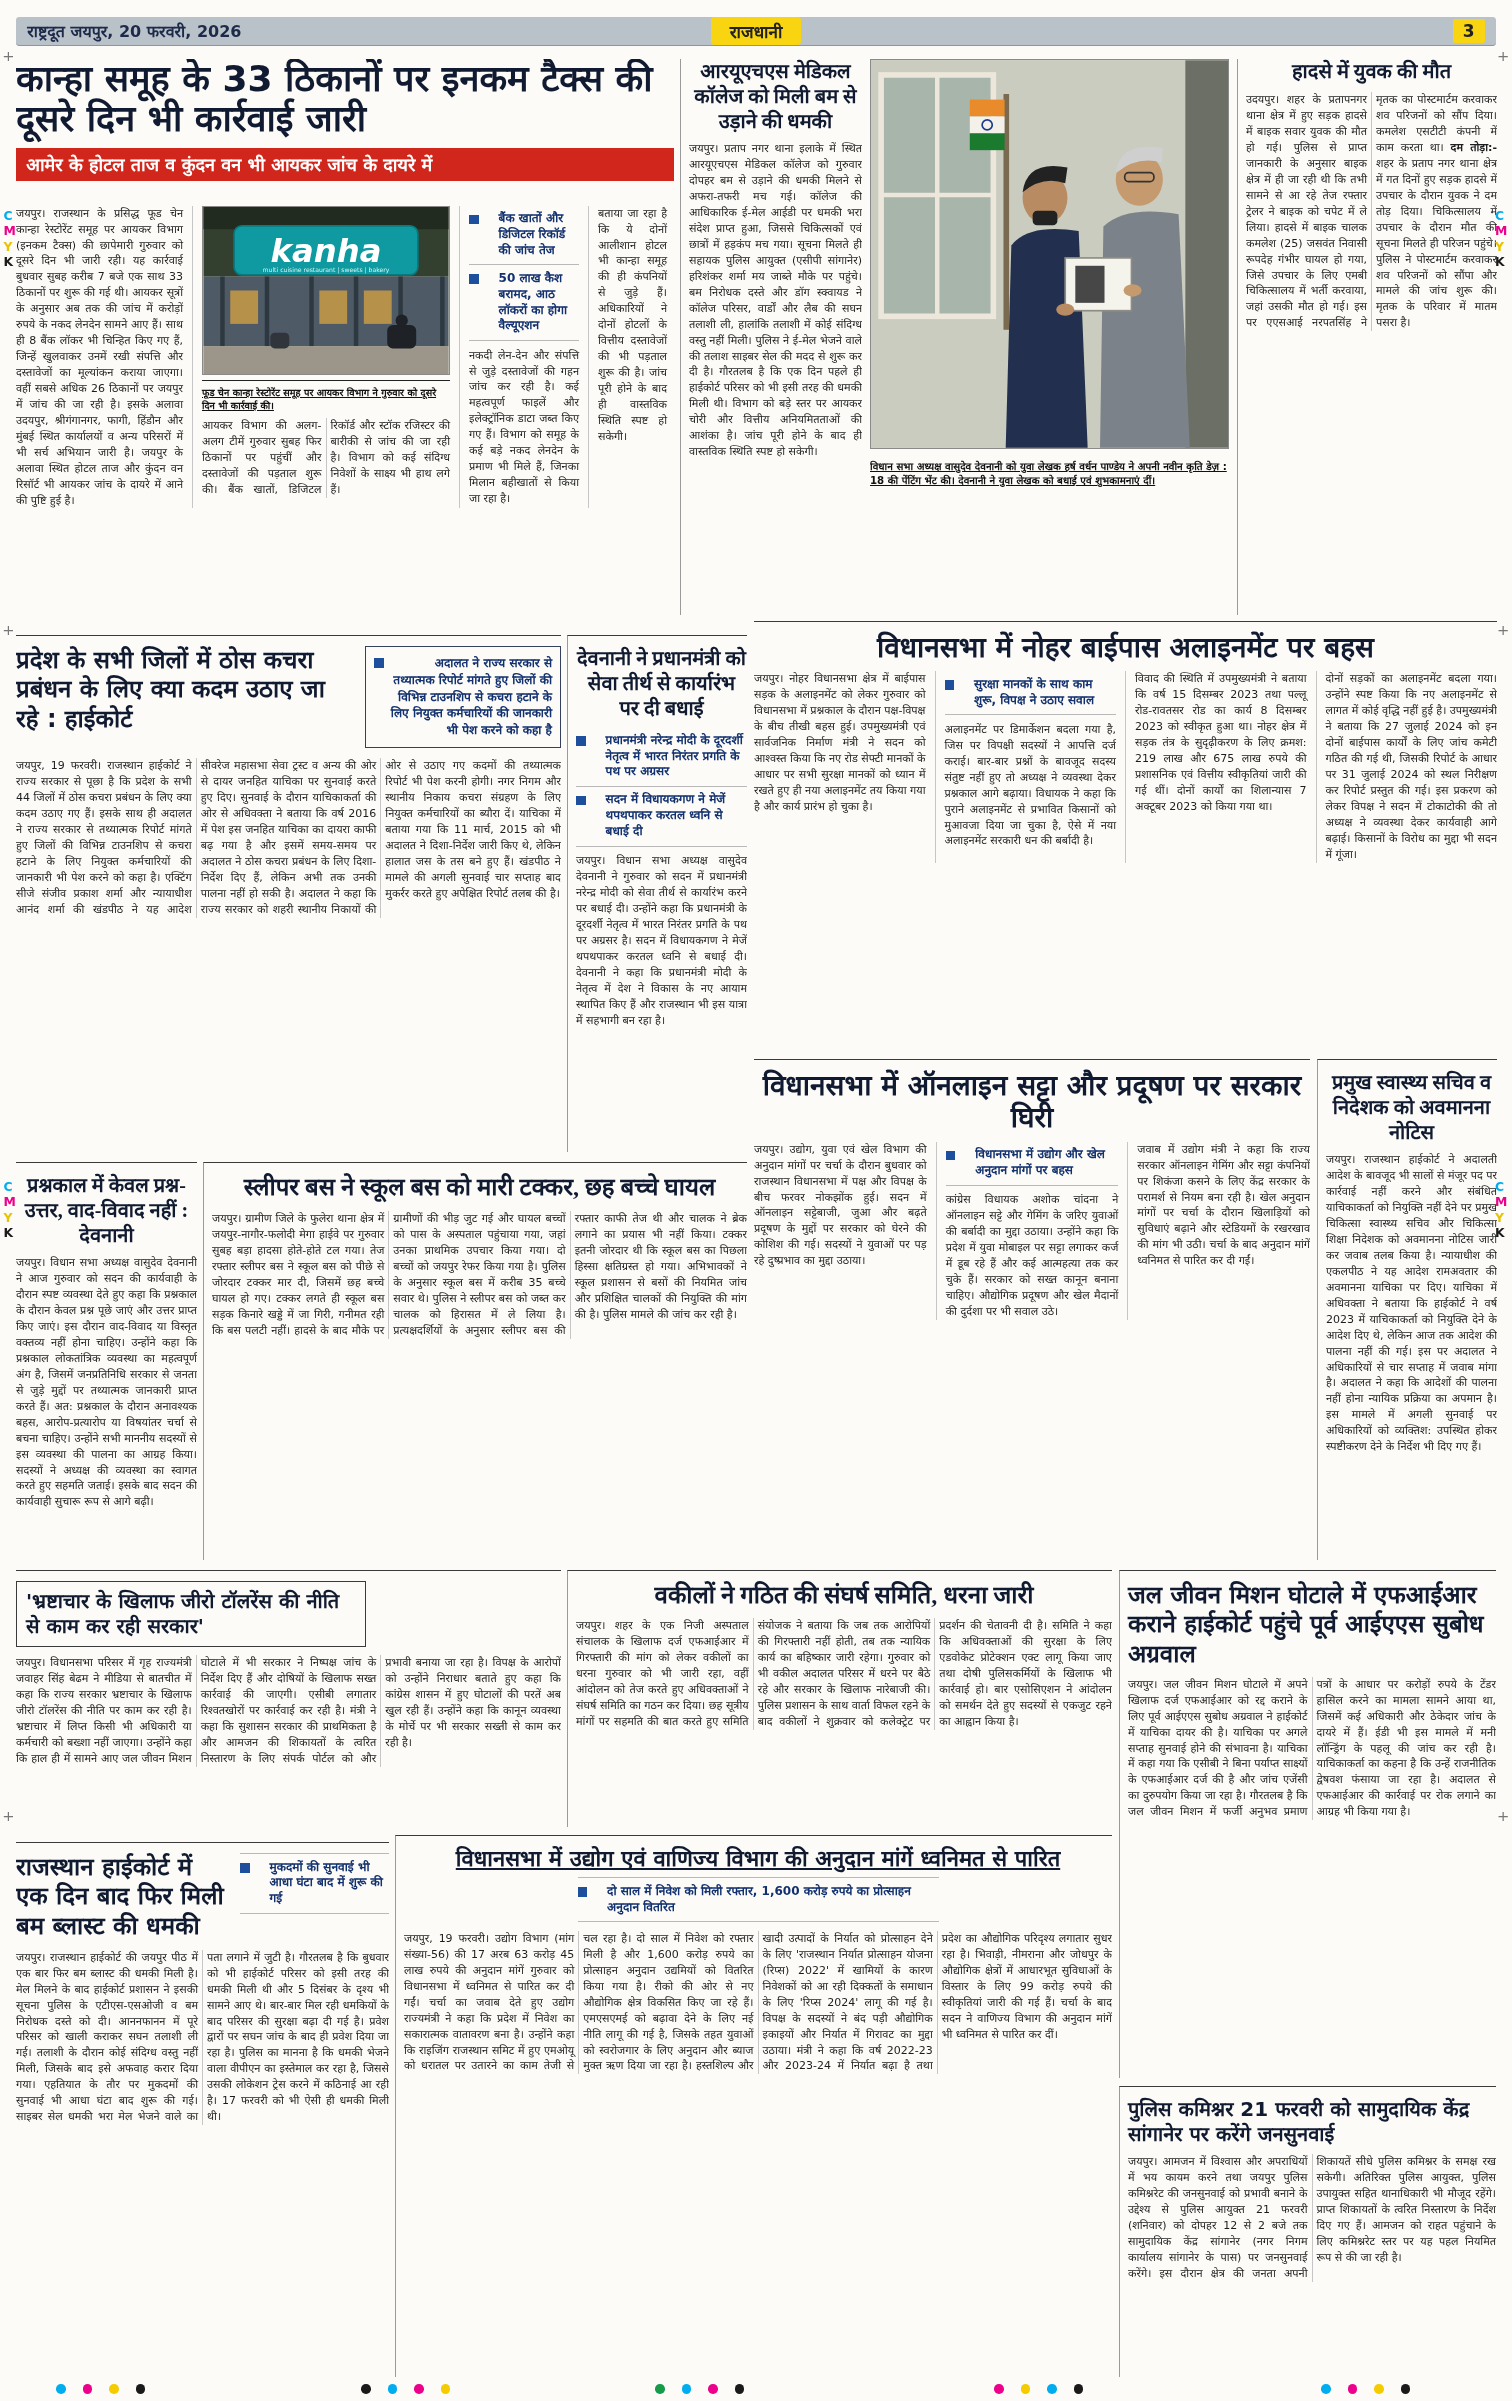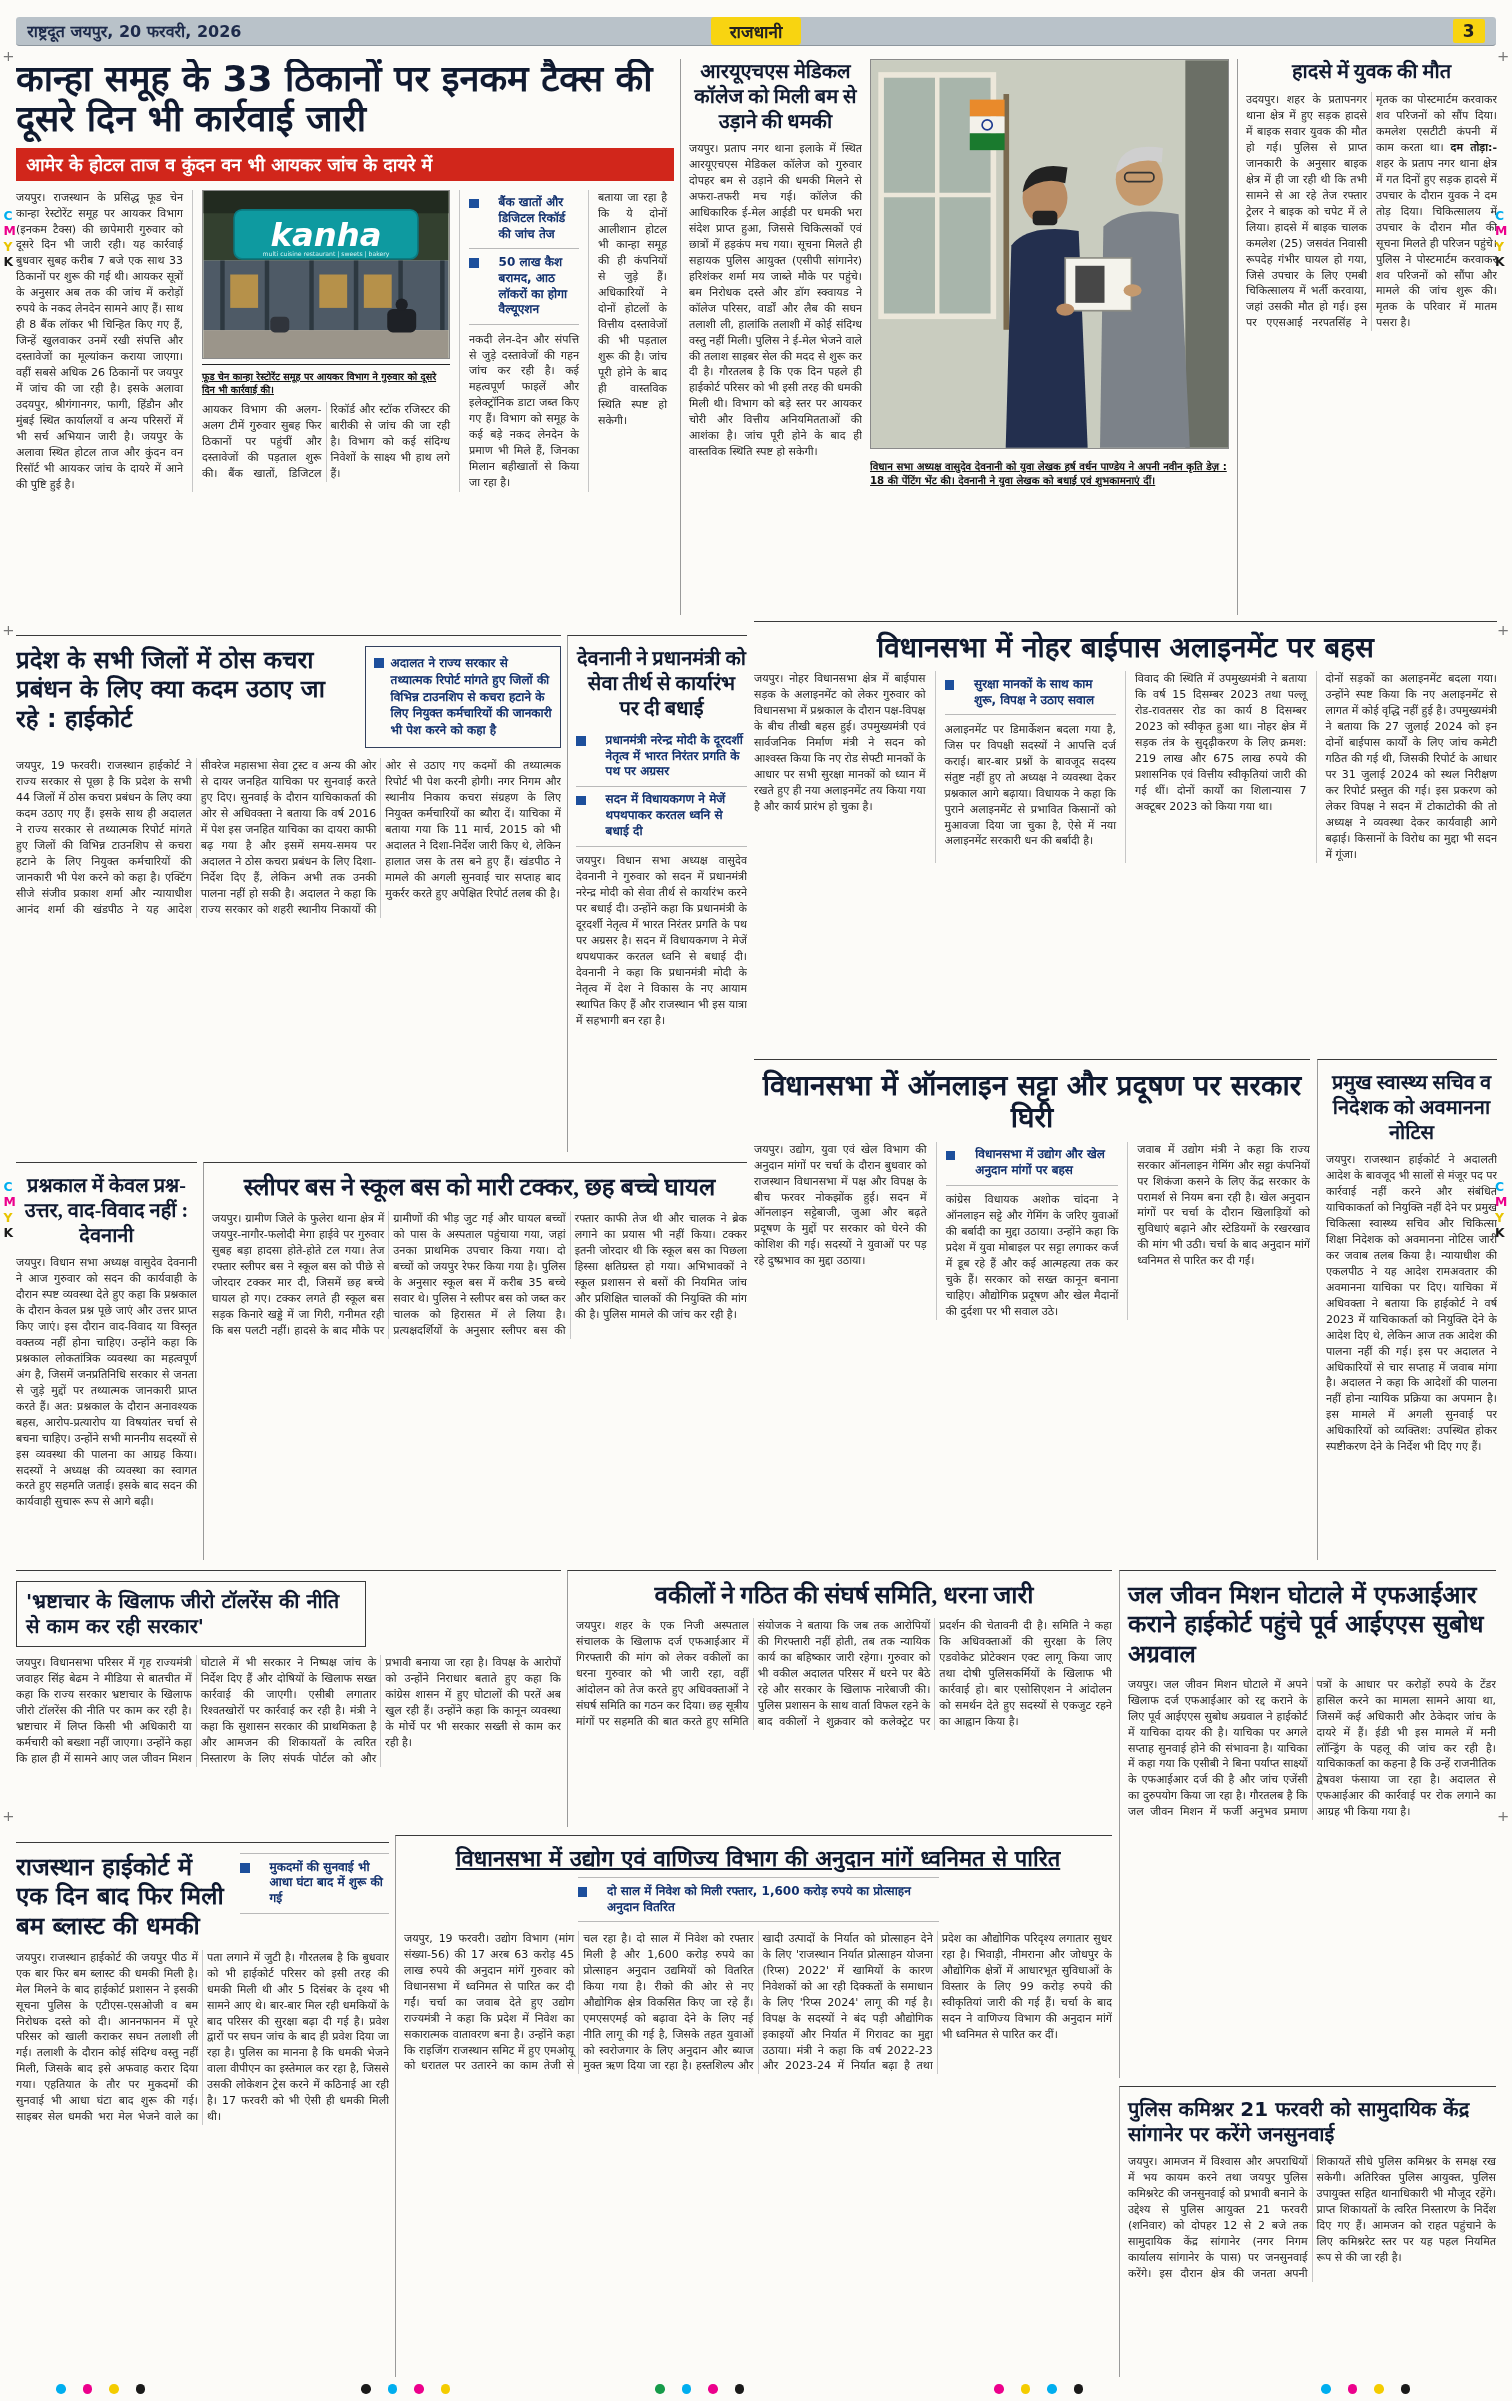--- a/index.html
+++ b/index.html
@@ -67,21 +67,21 @@
     <span class="mast-left">राष्ट्रदूत जयपुर, 20 फरवरी, 2026</span>
     <span class="mast-center">राजधानी</span>
     <span class="mast-right">
         <span class="mast-page">3</span>
       </span>
   </header>
 
   <section class="article" style="left:16px; top:59px; width:658px; height:556px;">
     <h1 class="hl hl-xl">कान्हा समूह के 33 ठिकानों पर इनकम टैक्स की दूसरे दिन भी कार्रवाई जारी</h1>
     <div class="kicker">आमेर के होटल ताज व कुंदन वन भी आयकर जांच के दायरे में</div>
-    <div class="colrow" style="margin-top:9px;">
+    <div class="colrow" style="margin-top:25px;">
       <div class="col body-text" style="flex:0 0 167px; margin-top:0;">जयपुर। राजस्थान के प्रसिद्ध फूड चेन कान्हा रेस्टोरेंट समूह पर आयकर विभाग (इनकम टैक्स) की छापेमारी गुरुवार को दूसरे दिन भी जारी रही। यह कार्रवाई बुधवार सुबह करीब 7 बजे एक साथ 33 ठिकानों पर शुरू की गई थी। आयकर सूत्रों के अनुसार अब तक की जांच में करोड़ों रुपये के नकद लेनदेन सामने आए हैं। साथ ही 8 बैंक लॉकर भी चिन्हित किए गए हैं, जिन्हें खुलवाकर उनमें रखी संपत्ति और दस्तावेजों का मूल्यांकन कराया जाएगा। वहीं सबसे अधिक 26 ठिकानों पर जयपुर में जांच की जा रही है। इसके अलावा उदयपुर, श्रीगंगानगर, फागी, हिंडौन और मुंबई स्थित कार्यालयों व अन्य परिसरों में भी सर्च अभियान जारी है। जयपुर के अलावा स्थित होटल ताज और कुंदन वन रिसॉर्ट भी आयकर जांच के दायरे में आने की पुष्टि हुई है।</div>
       <div class="col" style="flex:0 0 248px;">
         <svg class="photo-frame" width="248" height="169" viewBox="0 0 440 300" role="img">
           <rect x="0" y="0" width="440" height="125" fill="#33402f"></rect>
           <rect x="0" y="0" width="440" height="40" fill="#222b20"></rect>
           <rect x="55" y="34" width="330" height="88" rx="14" fill="#0e9aa0" stroke="#0b7a80" stroke-width="3"></rect>
           <text x="220" y="98" text-anchor="middle" font-size="58" font-style="italic" font-weight="700" fill="#ffffff">kanha</text>
           <text x="220" y="117" text-anchor="middle" font-size="11" fill="#d8f4f4">multi cuisine restaurant | sweets | bakery</text>
           <rect x="0" y="125" width="440" height="125" fill="#4e5a66"></rect>
           <g fill="#2d3840">
@@ -184,21 +184,21 @@
         <div class="body-text">अलाइनमेंट पर डिमार्केशन बदला गया है, जिस पर विपक्षी सदस्यों ने आपत्ति दर्ज कराई। बार-बार प्रश्नों के बावजूद सदस्य संतुष्ट नहीं हुए तो अध्यक्ष ने व्यवस्था देकर प्रश्नकाल आगे बढ़ाया। विधायक ने कहा कि पुराने अलाइनमेंट से प्रभावित किसानों को मुआवजा दिया जा चुका है, ऐसे में नया अलाइनमेंट सरकारी धन की बर्बादी है।</div>
       </div>
       <div class="col body-text" style="margin-top:0;">विवाद की स्थिति में उपमुख्यमंत्री ने बताया कि वर्ष 15 दिसम्बर 2023 तथा पल्लू रोड-रावतसर रोड का कार्य 8 दिसम्बर 2023 को स्वीकृत हुआ था। नोहर क्षेत्र में सड़क तंत्र के सुदृढ़ीकरण के लिए क्रमश: 219 लाख और 675 लाख रुपये की प्रशासनिक एवं वित्तीय स्वीकृतियां जारी की गई थीं। दोनों कार्यों का शिलान्यास 7 अक्टूबर 2023 को किया गया था।</div>
       <div class="col body-text" style="margin-top:0;">दोनों सड़कों का अलाइनमेंट बदला गया। उन्होंने स्पष्ट किया कि नए अलाइनमेंट से लागत में कोई वृद्धि नहीं हुई है। उपमुख्यमंत्री ने बताया कि 27 जुलाई 2024 को इन दोनों बाईपास कार्यों के लिए जांच कमेटी गठित की गई थी, जिसकी रिपोर्ट के आधार पर 31 जुलाई 2024 को स्थल निरीक्षण कर रिपोर्ट प्रस्तुत की गई। इस प्रकरण को लेकर विपक्ष ने सदन में टोकाटोकी की तो अध्यक्ष ने व्यवस्था देकर कार्यवाही आगे बढ़ाई। किसानों के विरोध का मुद्दा भी सदन में गूंजा।</div>
     </div>
   </section>
 
   <section class="article rule-top" style="left:16px; top:635px; width:545px; height:517px;">
     <div style="display:flex; gap:10.2px;">
       <h1 class="hl hl-md" style="flex:0 0 339px;">प्रदेश के सभी जिलों में ठोस कचरा प्रबंधन के लिए क्या कदम उठाए जा रहे : हाईकोर्ट</h1>
-      <div class="inset-box" style="flex:1; align-self:flex-start;">
+      <div class="inset-box" style="flex:1; align-self:flex-start;text-align:right;">
         <span class="sq"></span>
         <span>अदालत ने राज्य सरकार से तथ्यात्मक रिपोर्ट मांगते हुए जिलों की विभिन्न टाउनशिप से कचरा हटाने के लिए नियुक्त कर्मचारियों की जानकारी भी पेश करने को कहा है</span>
       </div>
     </div>
     <div class="body-text cols-3" style="margin-top:10.2px;">जयपुर, 19 फरवरी। राजस्थान हाईकोर्ट ने राज्य सरकार से पूछा है कि प्रदेश के सभी 44 जिलों में ठोस कचरा प्रबंधन के लिए क्या कदम उठाए गए हैं। इसके साथ ही अदालत ने राज्य सरकार से तथ्यात्मक रिपोर्ट मांगते हुए जिलों की विभिन्न टाउनशिप से कचरा हटाने के लिए नियुक्त कर्मचारियों की जानकारी भी पेश करने को कहा है। एक्टिंग सीजे संजीव प्रकाश शर्मा और न्यायाधीश आनंद शर्मा की खंडपीठ ने यह आदेश सीवरेज महासभा सेवा ट्रस्ट व अन्य की ओर से दायर जनहित याचिका पर सुनवाई करते हुए दिए। सुनवाई के दौरान याचिकाकर्ता की ओर से अधिवक्ता ने बताया कि वर्ष 2016 में पेश इस जनहित याचिका का दायरा काफी बढ़ गया है और इसमें समय-समय पर अदालत ने ठोस कचरा प्रबंधन के लिए दिशा-निर्देश दिए हैं, लेकिन अभी तक उनकी पालना नहीं हो सकी है। अदालत ने कहा कि राज्य सरकार को शहरी स्थानीय निकायों की ओर से उठाए गए कदमों की तथ्यात्मक रिपोर्ट भी पेश करनी होगी। नगर निगम और स्थानीय निकाय कचरा संग्रहण के लिए नियुक्त कर्मचारियों का ब्यौरा दें। याचिका में बताया गया कि 11 मार्च, 2015 को भी अदालत ने दिशा-निर्देश जारी किए थे, लेकिन हालात जस के तस बने हुए हैं। खंडपीठ ने मामले की अगली सुनवाई चार सप्ताह बाद मुकर्रर करते हुए अपेक्षित रिपोर्ट तलब की है।</div>
   </section>
 
   <section class="article rule-top rule-left" style="left:567px; top:635px; width:180px; height:517px;">
     <h2 class="hl hl-sm center">देवनानी ने प्रधानमंत्री को सेवा तीर्थ से कार्यारंभ पर दी बधाई</h2>
     <div style="margin-top:5.6px;">

